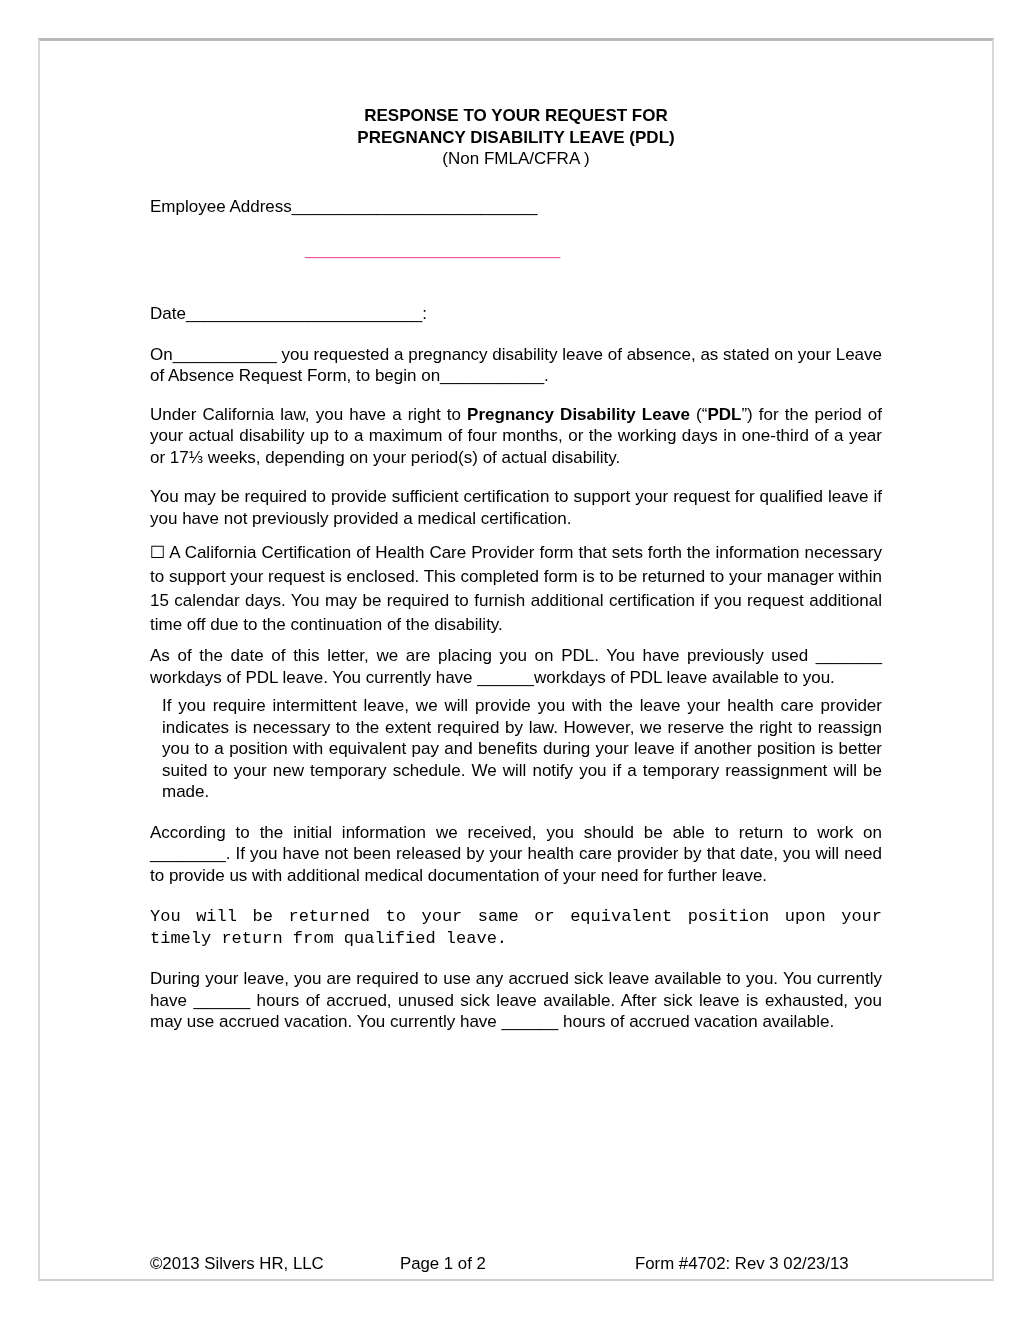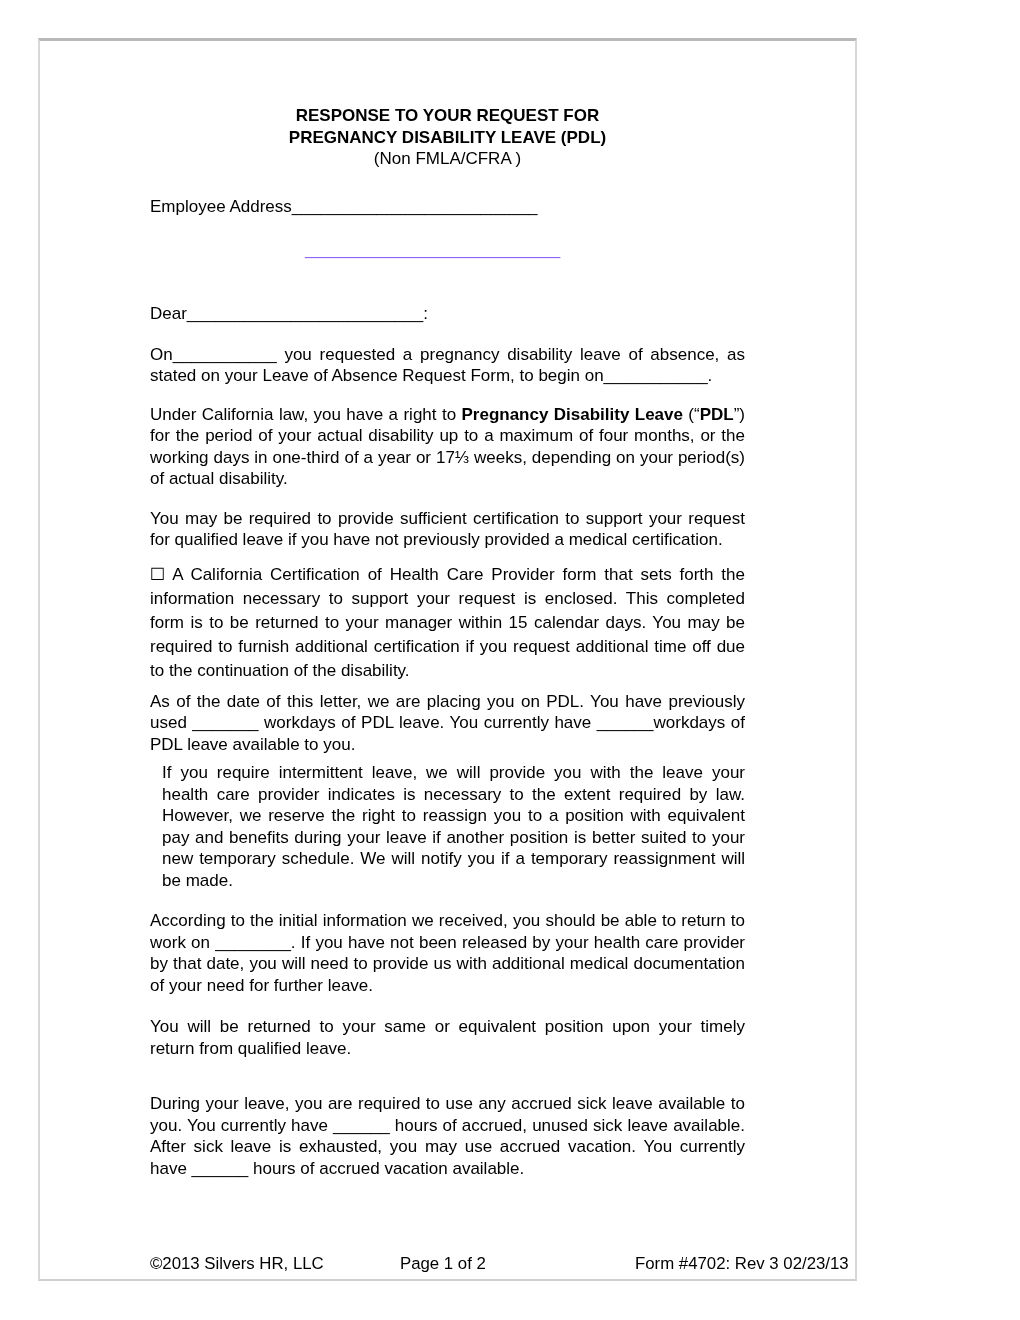--- a/index.html
+++ b/index.html
@@ -9,21 +9,21 @@
     background: #ffffff;
     position: relative;
     font-family: "Liberation Sans", sans-serif;
     color: #000000;
     -webkit-font-smoothing: antialiased;
   }
   .page {
     position: absolute;
     left: 38px;
     top: 38px;
-    width: 819px;
+    width: 956px;
     height: 1243px;
     box-sizing: border-box;
     background: #ffffff;
     border-top: 3px solid #b9b9b9;
     border-left: 2px solid #d8d8d8;
     border-right: 2px solid #d8d8d8;
     border-bottom: 2px solid #cfcfcf;
   }
   .content {
     padding: 64px 110px 0 110px;
@@ -33,35 +33,35 @@
   .title-block {
     text-align: center;
     margin-bottom: 26px;
   }
   .title-bold { font-weight: bold; }
   .field-line { margin-bottom: 21.5px; }
   .field-line .blank { letter-spacing: 0; }
   .addr2-line {
     margin-left: 155px;
     margin-bottom: 43px;
-    color: #8b5cf6;
+    color: #ec4899;
   }
   .dear-line { margin-bottom: 19px; }
   p.body-para {
     margin: 0 0 18px 0;
     text-align: justify;
   }
   p.p-request   { margin-bottom: 17px; }
   p.p-law       { margin-bottom: 18px; }
   p.p-cert      { margin-bottom: 11px; }
   p.p-checkbox  { margin-bottom: 8px; line-height: 24px; }
   p.p-placement { margin-bottom: 7px; }
   p.p-intermittent { margin-bottom: 19px; margin-left: 12px; }
   p.p-return    { margin-bottom: 20px; }
-  p.p-reinstate { margin-bottom: 34px; }
+  p.p-reinstate { margin-bottom: 19px; font-family: Liberation Mono, monospace; }
   p.p-accruals  { margin-bottom: 0; }
   .checkbox-glyph {
     font-family: "DejaVu Sans", sans-serif;
     font-size: 17px;
   }
   .footer {
     position: absolute;
     left: 0;
     top: 1212px;
     width: 100%;
@@ -84,21 +84,21 @@
       <div class="title-bold">PREGNANCY DISABILITY LEAVE (PDL)</div>
       <div>(Non FMLA/CFRA )</div>
     </div>
 
 
 
     <div class="field-line"><span>Employee Address</span><span class="blank">__________________________</span></div>
 
     <div class="addr2-line">___________________________</div>
 
-    <div class="dear-line"><span>Dear</span><span class="blank">_________________________</span><span>:</span></div>
+    <div class="dear-line"><span>Date</span><span class="blank">_________________________</span><span>:</span></div>
 
     <p class="body-para p-request">On___________ you requested a pregnancy disability leave of absence, as stated on your Leave of Absence Request Form, to begin on___________.</p>
 
     <p class="body-para p-law"><span>Under California law, you have a right to </span><b>Pregnancy Disability Leave</b><span> (“</span><b>PDL</b><span>”) for the period of your actual disability up to a maximum of four months, or the working days in one-third of a year or 17⅓ weeks, depending on your period(s) of actual disability.</span></p>
 
     <p class="body-para p-cert">You may be required to provide sufficient certification to support your request for qualified leave if you have not previously provided a medical certification.</p>
 
     <p class="body-para p-checkbox"><span class="checkbox-glyph">☐</span><span> A California Certification of Health Care Provider form that sets forth the information necessary to support your request is enclosed. This completed form is to be returned to your manager within 15 calendar days. You may be required to furnish additional certification if you request additional time off due to the continuation of the disability.</span></p>
 
     <p class="body-para p-placement">As of the date of this letter, we are placing you on PDL. You have previously used _______ workdays of PDL leave. You currently have  ______workdays of PDL leave available to you.</p>

